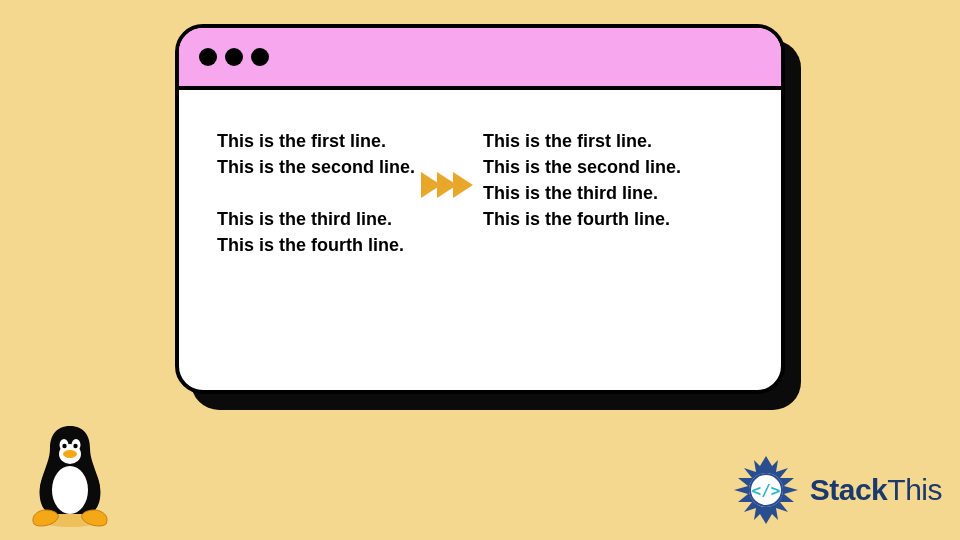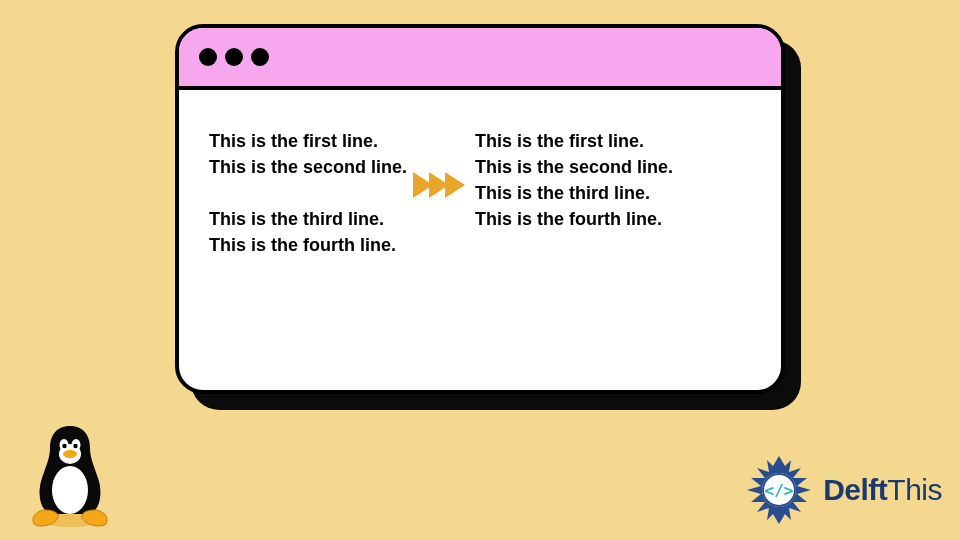--- a/index.html
+++ b/index.html
@@ -49,21 +49,21 @@
 }
 .dot {
   width: 18px;
   height: 18px;
   background: #000;
   border-radius: 50%;
 }
 .content {
   display: flex;
   align-items: flex-start;
-  padding: 38px 22px 20px 30px;
+  padding: 38px 22px 20px 38px;
   gap: 10px;
 }
 .col {
   font-weight: 700;
   font-size: 18px;
   line-height: 1.45;
   color: #000;
 }
 .col .line { white-space: nowrap; }
 .col .blank { height: 1.45em; }
@@ -175,15 +175,15 @@
     <g transform="translate(36,36)">
       <g fill="#2a4d8f">
         <path d="M0 -34 L6 -24 L12 -30 L10 -18 L22 -22 L14 -12 L28 -12 L18 -4 L32 0 L18 4 L28 12 L14 12 L22 22 L10 18 L12 30 L6 24 L0 34 L-6 24 L-12 30 L-10 18 L-22 22 L-14 12 L-28 12 L-18 4 L-32 0 L-18 -4 L-28 -12 L-14 -12 L-22 -22 L-10 -18 L-12 -30 L-6 -24 Z"></path>
       </g>
       <circle r="17" fill="#ffffff"></circle>
       <circle r="16" fill="none" stroke="#2a4d8f" stroke-width="2"></circle>
       <text x="0" y="6" text-anchor="middle" font-size="16" font-weight="700" fill="#2fb4c8" font-family="monospace">&lt;/&gt;</text>
     </g>
   </svg>
   <div class="brand-text">
-    <span class="bold">Delft</span><span>This</span>
+    <span class="bold">Stack</span><span>This</span>
   </div>
 </div>
 
 </body></html>

